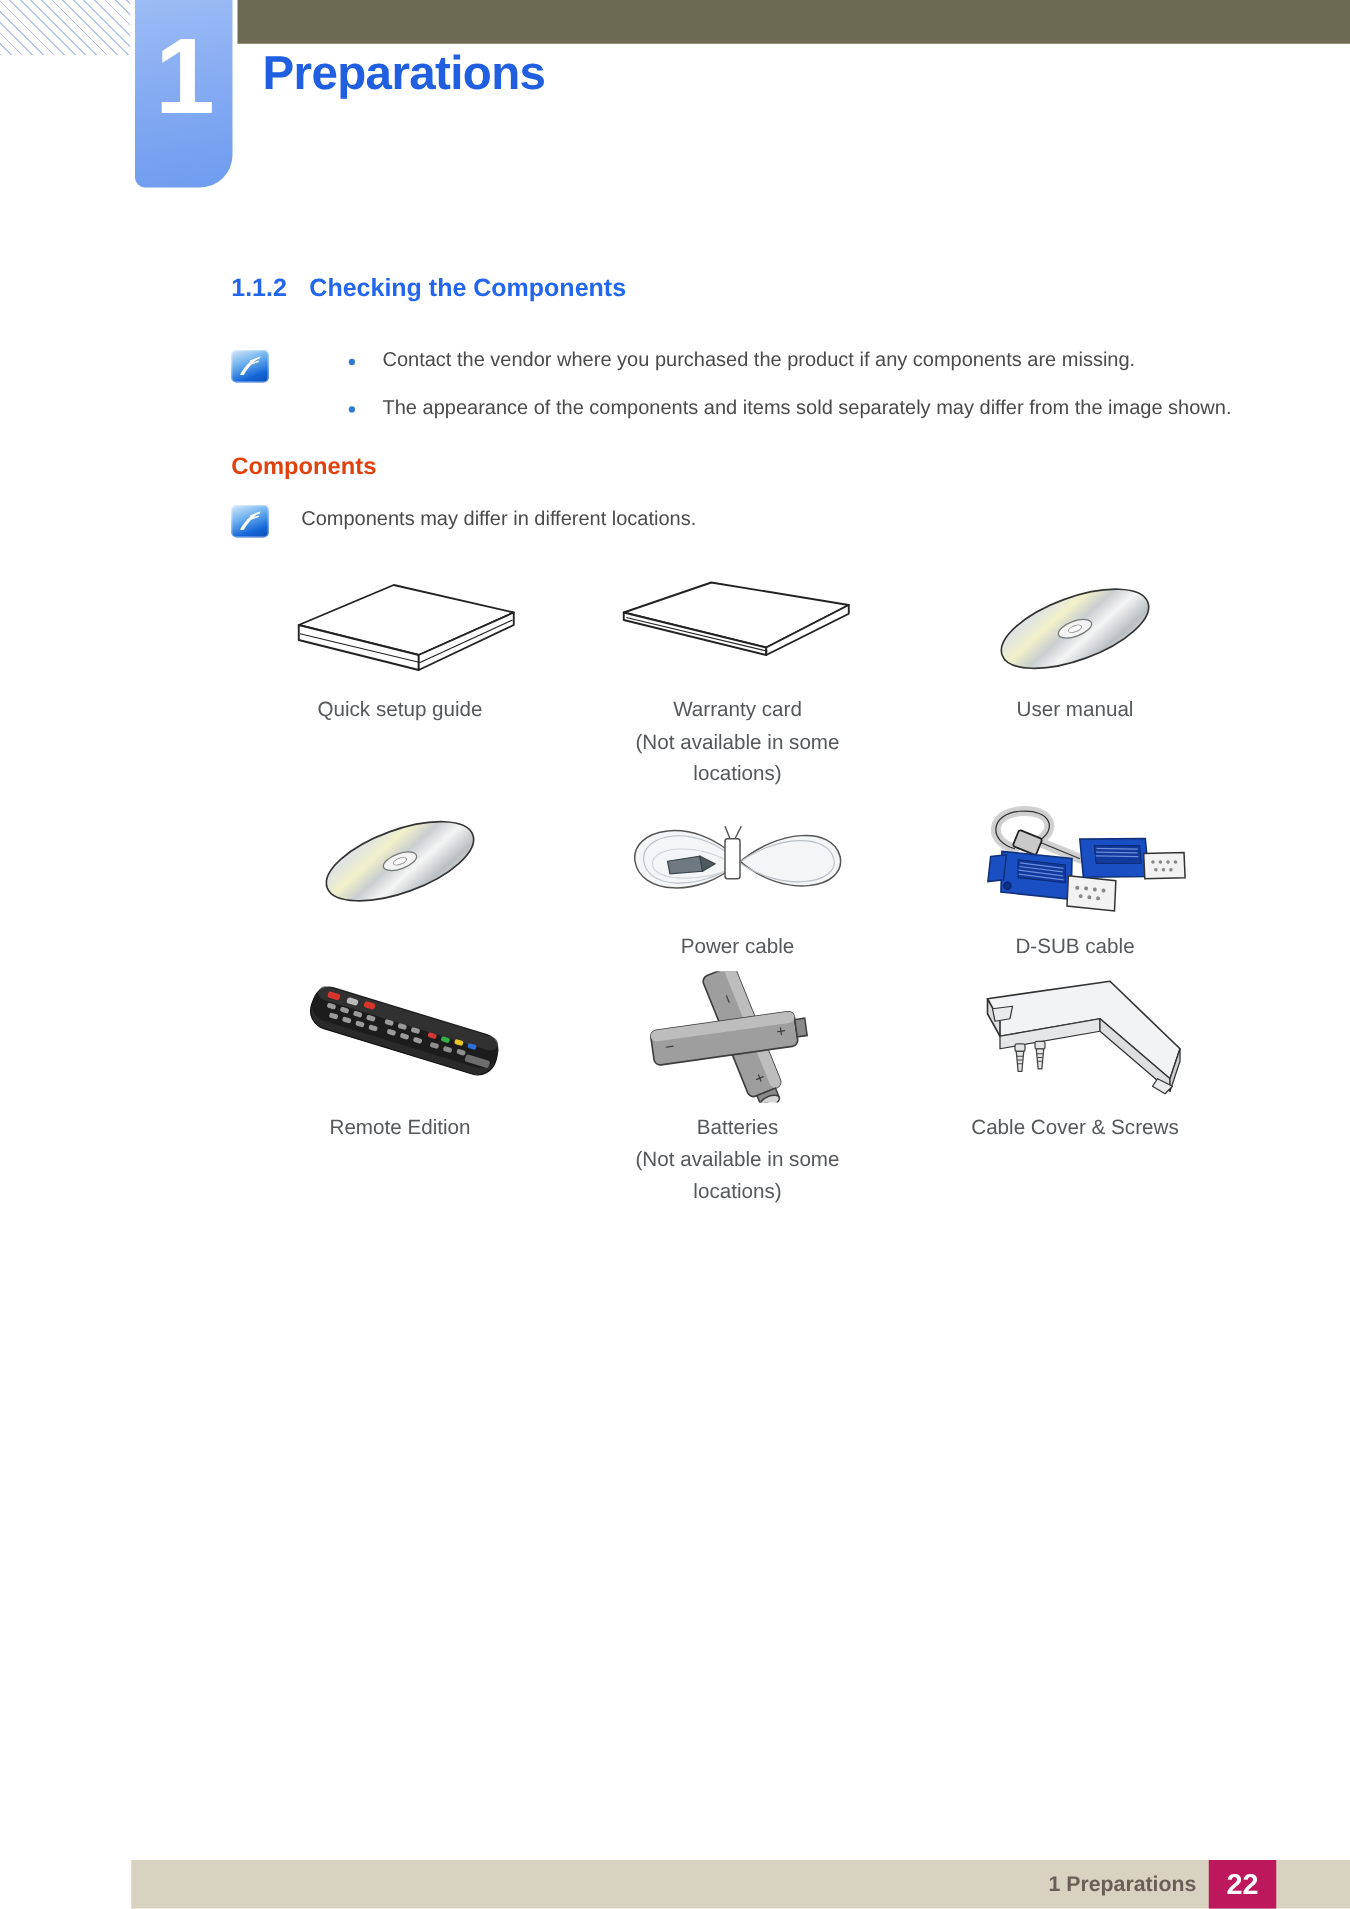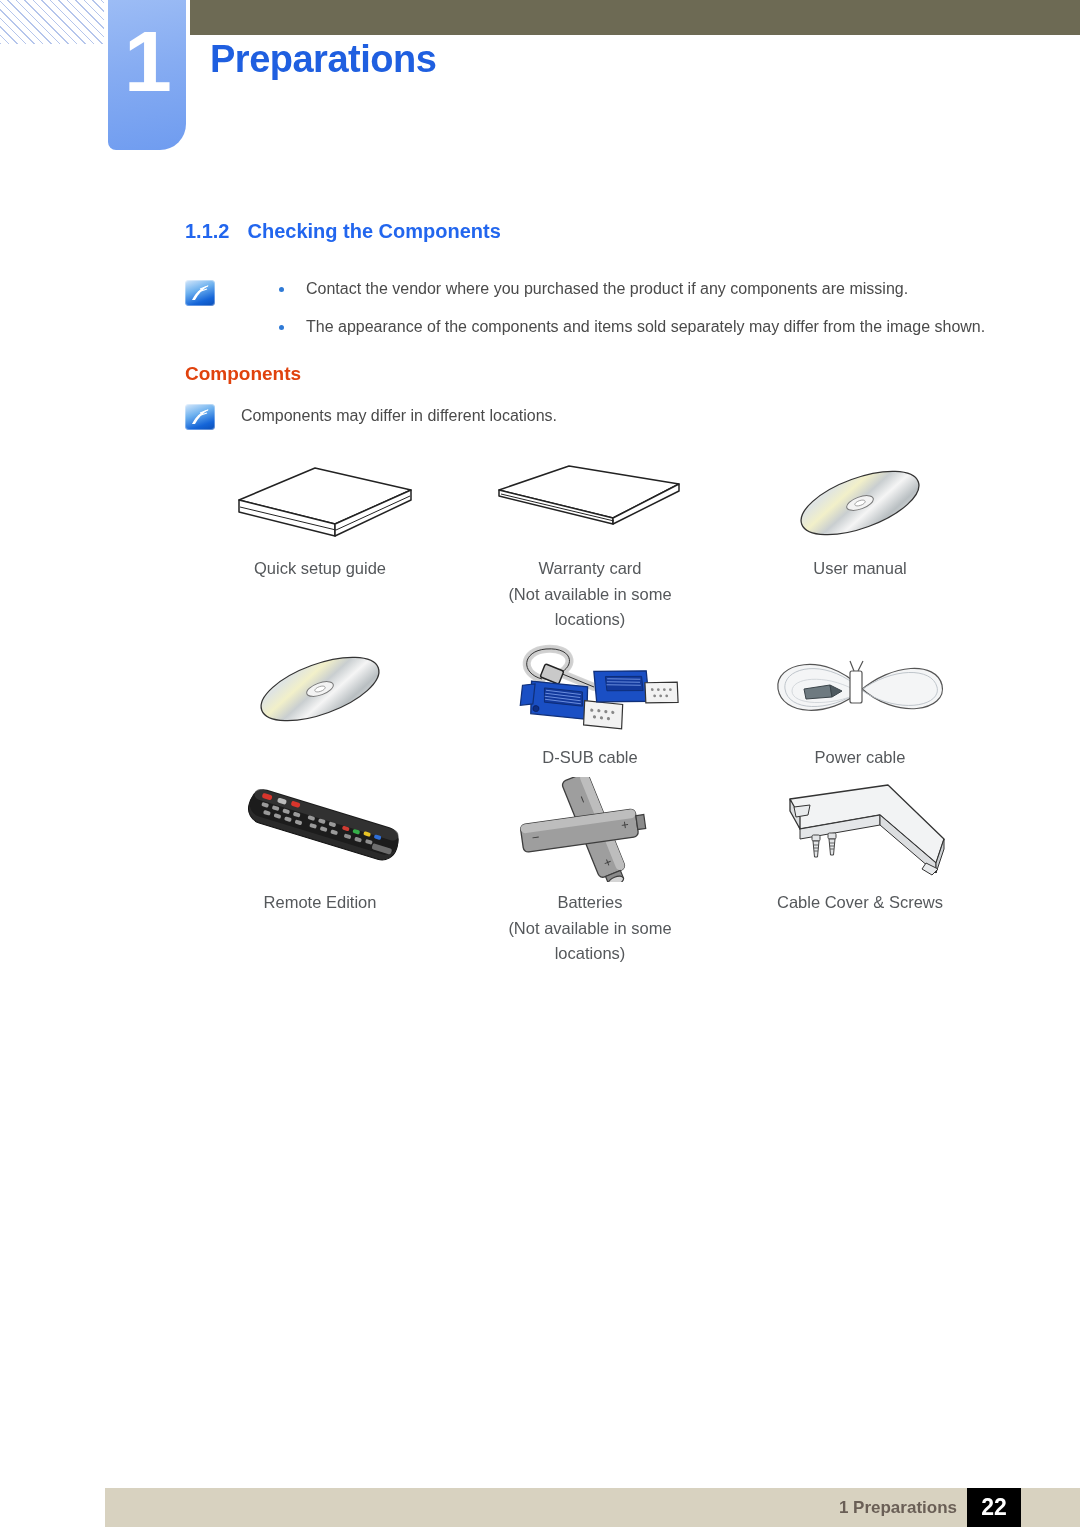--- a/index.html
+++ b/index.html
@@ -102,21 +102,21 @@
   .footer-bar {
     position: absolute; left: 105px; top: 1488px; width: 975px; height: 39px;
     background: #d8d2c0;
   }
   .footer-text {
     position: absolute; right: 123px; top: 1498px;
     font-size: 17px; font-weight: bold; color: #6a5f56;
   }
   .footer-page {
     position: absolute; left: 967px; top: 1488px; width: 54px; height: 39px;
-    background: #000000; color: #ffffff;
+    background: #be185d; color: #ffffff;
     font-size: 23px; font-weight: bold;
     display: flex; align-items: center; justify-content: center;
   }
 </style>
 </head>
 <body>
 
 <div class="page">
 
   <div class="hatch"></div>
@@ -240,20 +240,42 @@
                 <stop offset="100%" stop-color="#e8eaea"></stop>
               </linearGradient>
             </defs>
             <g transform="rotate(-20 75 46)">
               <ellipse cx="75" cy="46" rx="62" ry="25" fill="url(#cdg2)" stroke="#333" stroke-width="1.3"></ellipse>
               <ellipse cx="75" cy="46" rx="14" ry="6" fill="#f3f3f3" stroke="#777" stroke-width="1"></ellipse>
               <ellipse cx="75" cy="46" rx="5.5" ry="2.4" fill="#ffffff" stroke="#999" stroke-width="0.8"></ellipse>
             </g>
           </svg>
         </div>
+      </div>
+
+      <div class="cell">
+        <div class="art">
+          <svg width="185" height="95" viewBox="0 0 185 95">
+            <g fill="none" stroke="#444" stroke-width="1.2">
+              <path d="M92 46 C56 10, 6 22, 10 48 C14 74, 60 78, 92 50 C124 22, 168 20, 174 44 C180 70, 128 80, 92 46 Z" fill="#f4f5f6" stroke="#555"></path>
+              <path d="M92 48 C58 16, 14 26, 17 48 C20 70, 60 72, 92 50" stroke="#b9bfc6" stroke-width="0.9"></path>
+              <path d="M92 50 C124 26, 164 26, 169 46 C174 66, 128 74, 92 48" stroke="#b9bfc6" stroke-width="0.9"></path>
+              <path d="M92 52 C60 32, 24 36, 24 50 C24 64, 62 66, 92 52" stroke="#cfd4d8" stroke-width="0.9"></path>
+            </g>
+
+            <g>
+              <rect x="82" y="30" width="12" height="32" rx="2" fill="#ffffff" stroke="#555" stroke-width="1.2"></rect>
+              <path d="M86 30 L82 20 M90 30 L95 20" stroke="#555" stroke-width="1.2" fill="none"></path>
+            </g>
+
+            <path d="M36 48 L62 44 L64 56 L38 58 Z" fill="#6e7a80" stroke="#3b4449" stroke-width="1"></path>
+            <path d="M62 44 L74 50 L64 56 Z" fill="#4f5a60" stroke="#3b4449" stroke-width="1"></path>
+          </svg>
+        </div>
+        <div class="caption">Power cable</div>
       </div>
 
       <div class="cell">
         <div class="art">
           <svg width="185" height="100" viewBox="0 0 185 100">
             <g stroke="#222" stroke-width="1.4" fill="none" stroke-linejoin="round">
               <path d="M44 40 C22 34, 24 12, 48 10 C74 8, 78 26, 62 34 L96 48" stroke="#555" stroke-width="8" stroke-linecap="round" fill="none" opacity="0.25"></path>
               <path d="M44 40 C22 34, 24 12, 48 10 C74 8, 78 26, 62 34 L96 48" stroke="#cfcfcf" stroke-width="6" stroke-linecap="round" fill="none"></path>
               <path d="M44 40 C22 34, 24 12, 48 10 C74 8, 78 26, 62 34 L96 48" stroke="#333" stroke-width="1" fill="none"></path>
               <rect x="44" y="28" width="20" height="14" rx="2" fill="#c9c9c9" transform="rotate(22 54 35)"></rect>
@@ -299,42 +321,20 @@
                   <circle cx="157" cy="54" r="1.4"></circle>
                   <circle cx="163" cy="53.4" r="1.4"></circle>
                   <circle cx="169" cy="52.8" r="1.4"></circle>
                 </g>
             </g>
           </svg>
         </div>
         <div class="caption">D-SUB cable</div>
       </div>
 
-      <div class="cell">
-        <div class="art">
-          <svg width="185" height="95" viewBox="0 0 185 95">
-            <g fill="none" stroke="#444" stroke-width="1.2">
-              <path d="M92 46 C56 10, 6 22, 10 48 C14 74, 60 78, 92 50 C124 22, 168 20, 174 44 C180 70, 128 80, 92 46 Z" fill="#f4f5f6" stroke="#555"></path>
-              <path d="M92 48 C58 16, 14 26, 17 48 C20 70, 60 72, 92 50" stroke="#b9bfc6" stroke-width="0.9"></path>
-              <path d="M92 50 C124 26, 164 26, 169 46 C174 66, 128 74, 92 48" stroke="#b9bfc6" stroke-width="0.9"></path>
-              <path d="M92 52 C60 32, 24 36, 24 50 C24 64, 62 66, 92 52" stroke="#cfd4d8" stroke-width="0.9"></path>
-            </g>
-
-            <g>
-              <rect x="82" y="30" width="12" height="32" rx="2" fill="#ffffff" stroke="#555" stroke-width="1.2"></rect>
-              <path d="M86 30 L82 20 M90 30 L95 20" stroke="#555" stroke-width="1.2" fill="none"></path>
-            </g>
-
-            <path d="M36 48 L62 44 L64 56 L38 58 Z" fill="#6e7a80" stroke="#3b4449" stroke-width="1"></path>
-            <path d="M62 44 L74 50 L64 56 Z" fill="#4f5a60" stroke="#3b4449" stroke-width="1"></path>
-          </svg>
-        </div>
-        <div class="caption">Power cable</div>
-      </div>
-
     </div>
 
     <div class="row row3">
 
       <div class="cell">
         <div class="art">
           <svg width="190" height="105" viewBox="0 0 190 105">
             <g transform="rotate(17 95 52)">
               <rect x="20" y="32" width="154" height="32" rx="15" fill="#2a2a2a" stroke="#111" stroke-width="1"></rect>
               <rect x="20" y="30" width="154" height="28" rx="13" fill="#1c1c1c"></rect>

